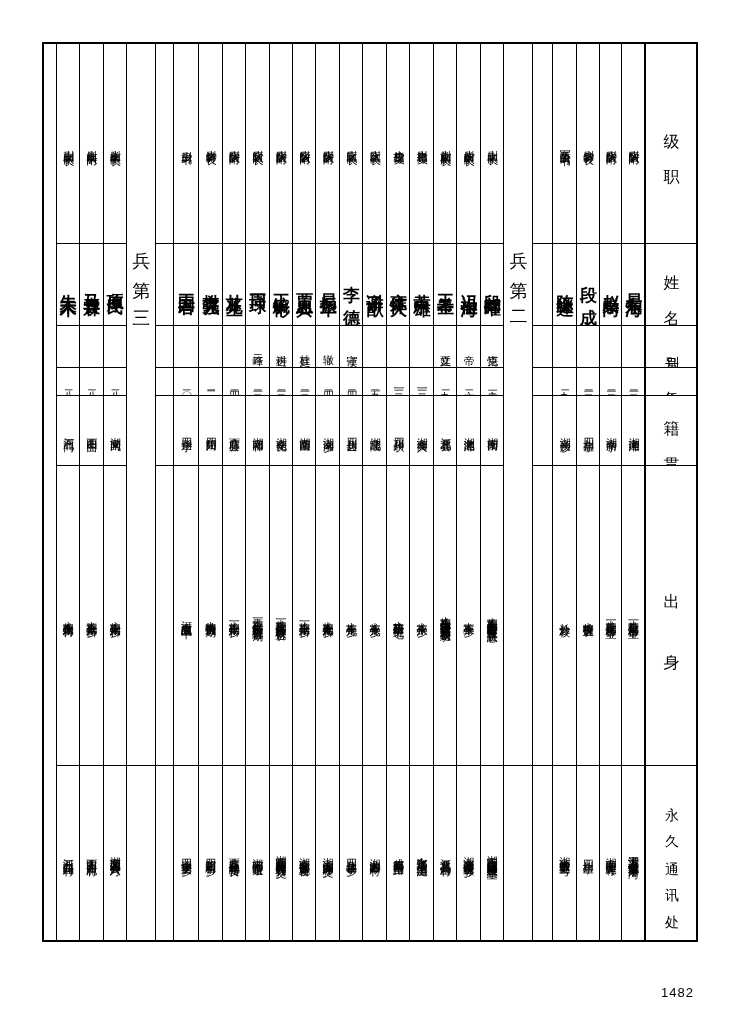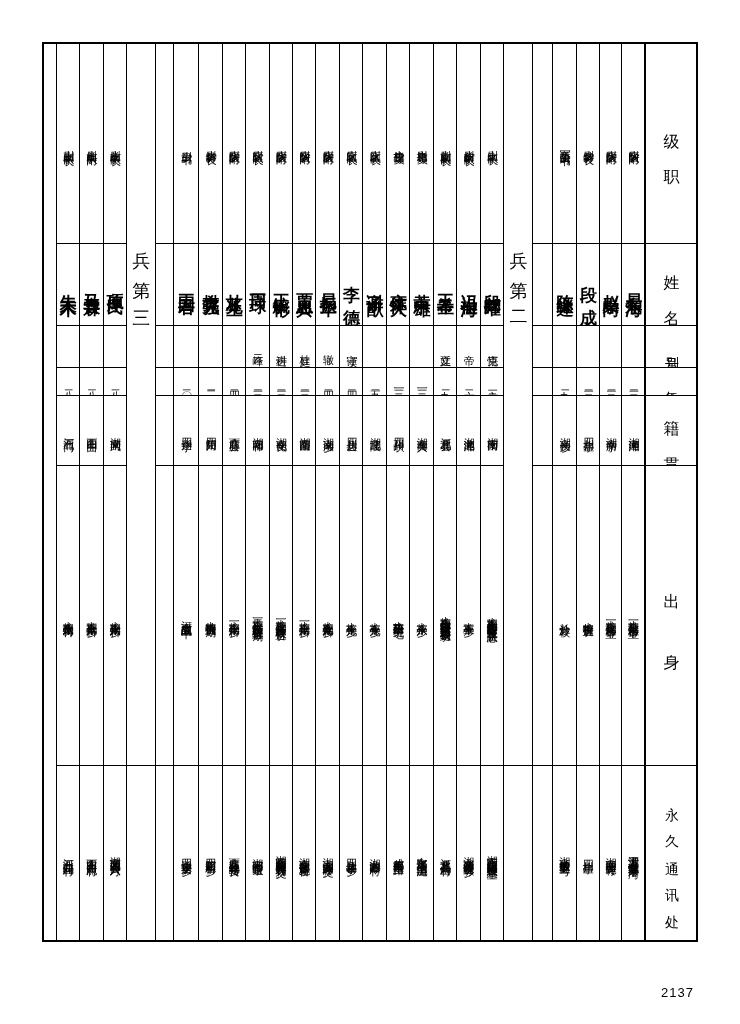--- a/index.html
+++ b/index.html
@@ -737,15 +737,15 @@
         </div>
       <div class="cell b-addr">
           <div class="vwrap addr">河北石门花园村</div>
         </div>
     </div>
 
     <div class="col" style="width:14px;border-left:none"></div>
 
   </div>
 
-  <div class="page-no">2137</div>
+  <div class="page-no">1482</div>
 
 </div>
 
 </body></html>

